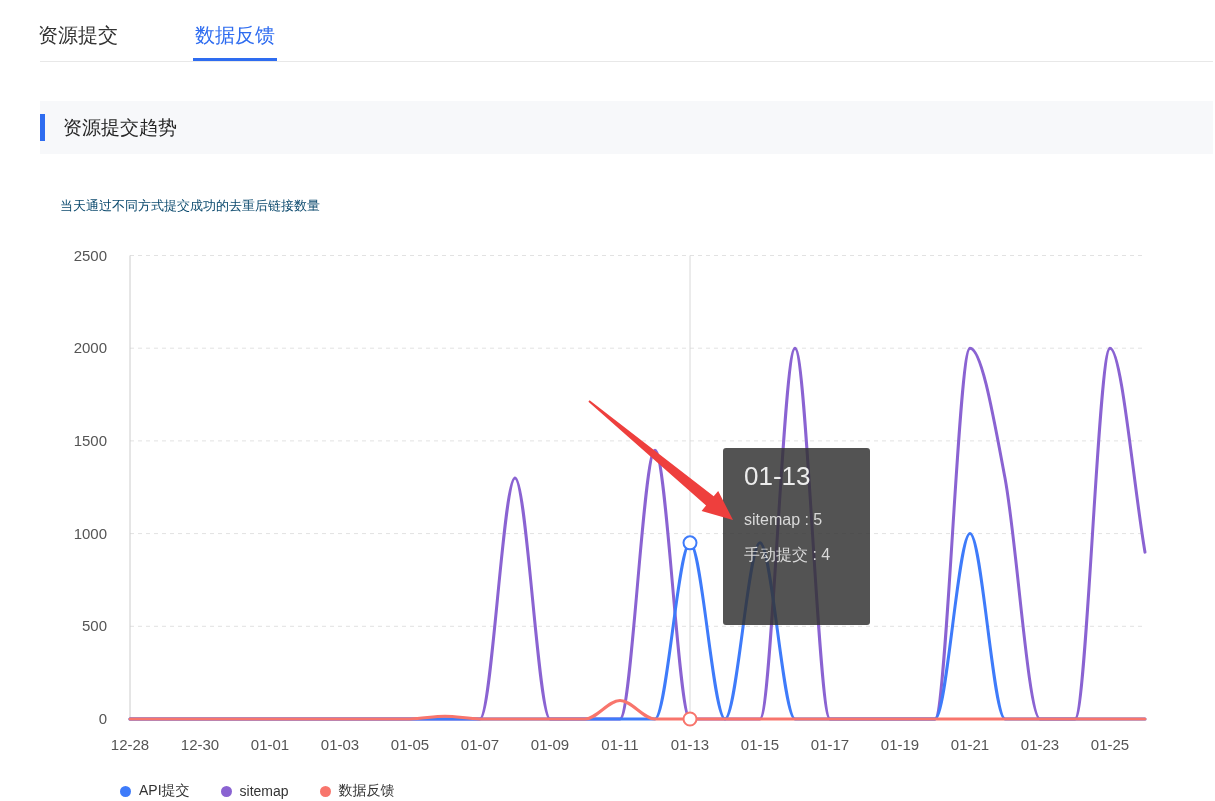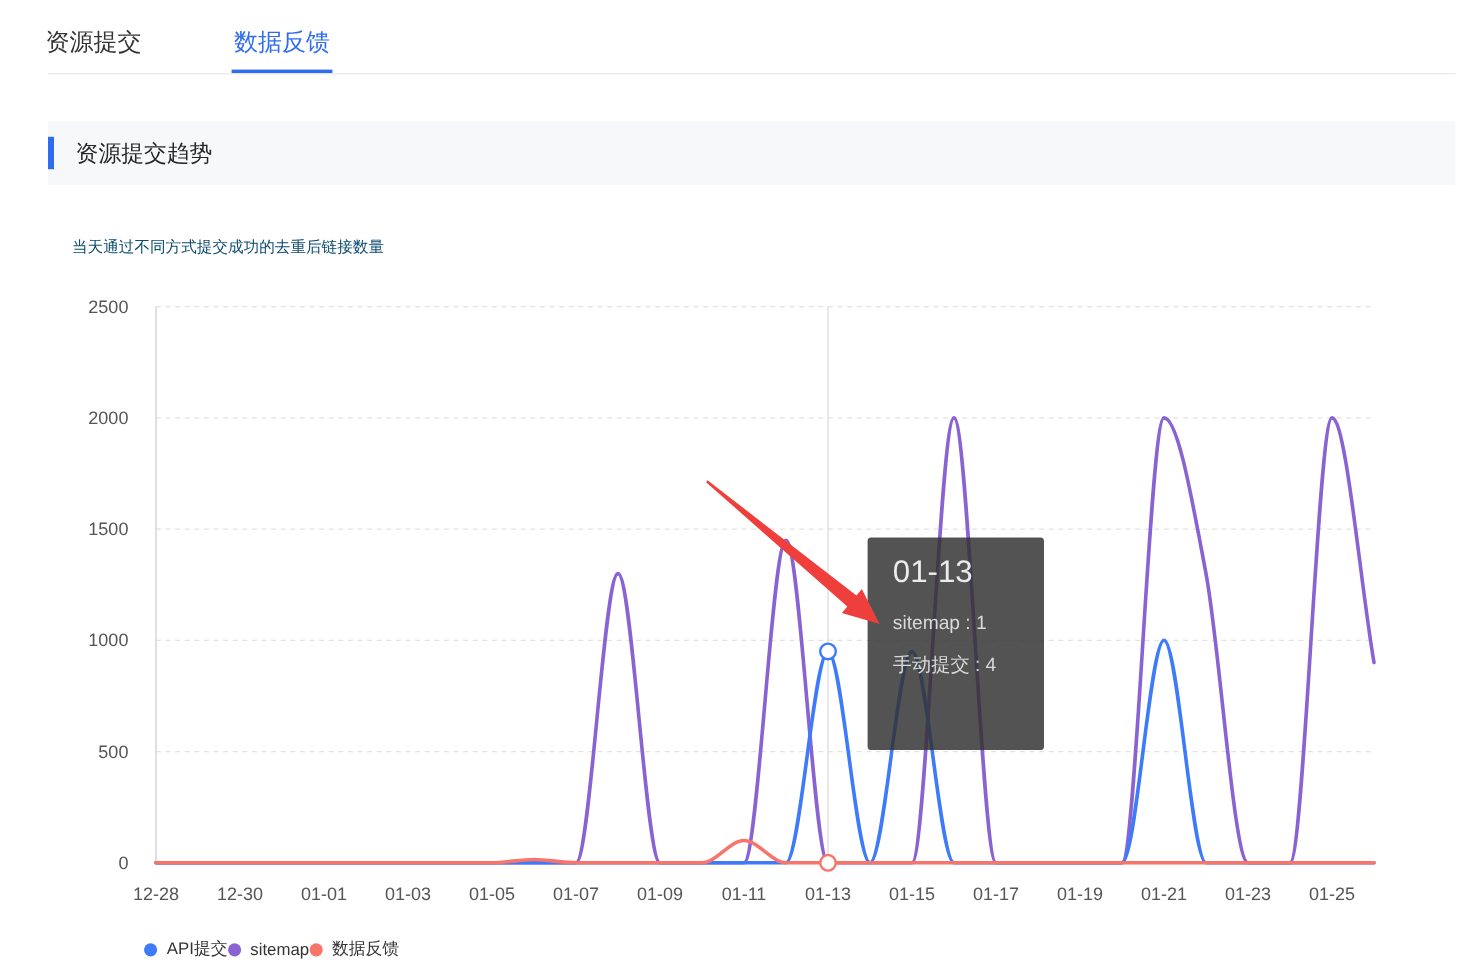--- a/index.html
+++ b/index.html
@@ -13,21 +13,21 @@
   #section-bar{position:absolute;left:0;top:13px;width:5px;height:27px;background:#2e6cf0;}
   #section-title{position:absolute;left:23px;top:14px;font-size:19px;font-weight:normal;color:#262626;white-space:nowrap;}
   #chart-subtitle{position:absolute;left:24px;top:197px;font-size:13px;color:#0c4a6e;white-space:nowrap;margin-left:36px;}
   #chart-svg{position:absolute;left:0;top:0;}
   svg text{font-family:"Liberation Sans","DejaVu Sans",sans-serif;}
   #tooltip{position:absolute;left:723px;top:448px;width:147px;height:177px;background:rgba(50,50,50,0.84);
            border-radius:3px;color:#d9d9d9;padding:13px 0 0 21px;box-sizing:border-box;z-index:5;}
   #tooltip-title{font-size:26px;color:#ececec;margin-bottom:10px;}
   .tooltip-line{font-size:16px;line-height:35px;color:#d9d9d9;white-space:nowrap;}
   #arrow-svg{position:absolute;left:0;top:0;z-index:6;pointer-events:none;}
-  #legend{position:absolute;left:120px;top:782px;display:flex;}
+  #legend{position:absolute;left:120px;top:782px;display:flex;gap:31px;}
   .legend-item{display:flex;align-items:center;gap:8px;font-size:14px;color:#333;cursor:pointer;white-space:nowrap;}
   .legend-dot{width:11px;height:11px;border-radius:50%;flex:none;}
 </style>
 </head>
 <body>
 
 <div id="app">
 
   <div class="tab" style="left:38px">资源提交</div>
   <div class="tab active" style="left: 195px; color: rgb(46, 108, 240);">数据反馈</div>
@@ -74,21 +74,21 @@
       <path d="M 130 719 C 141.66666666666666 719, 153.33333333333334 719, 165 719 C 176.66666666666666 719, 188.33333333333334 719, 200 719 C 211.66666666666666 719, 223.33333333333334 719, 235 719 C 246.66666666666666 719, 258.3333333333333 719, 270 719 C 281.6666666666667 719, 293.3333333333333 719, 305 719 C 316.6666666666667 719, 328.3333333333333 719, 340 719 C 351.6666666666667 719, 363.3333333333333 719, 375 719 C 386.6666666666667 719, 398.3333333333333 719, 410 719 C 421.6666666666667 719, 433.3333333333333 719, 445 719 C 456.6666666666667 719, 468.3333333333333 719, 480 719 C 491.6666666666667 719, 503.3333333333333 477.98, 515 477.98 C 526.6666666666666 477.98, 538.3333333333334 719, 550 719 C 561.6666666666666 719, 573.3333333333334 719, 585 719 C 596.6666666666666 719, 608.3333333333334 719, 620 719 C 631.6666666666666 719, 643.3333333333334 450.17, 655 450.17 C 666.6666666666666 450.17, 678.3333333333334 719, 690 719 C 701.6666666666666 719, 713.3333333333334 719, 725 719 C 736.6666666666666 719, 748.3333333333334 719, 760 719 C 771.6666666666666 719, 783.3333333333334 348.2, 795 348.2 C 806.6666666666666 348.2, 818.3333333333334 719, 830 719 C 841.6666666666666 719, 853.3333333333334 719, 865 719 C 876.6666666666666 719, 888.3333333333334 719, 900 719 C 911.6666666666666 719, 923.3333333333334 719, 935 719 C 946.6666666666666 719, 958.3333333333334 348.2, 970 348.2 C 981.6666666666666 348.2, 993.3333333333334 416.18, 1005 477.98 C 1016.6666666666666 539.78, 1028.3333333333333 719, 1040 719 C 1051.6666666666667 719, 1063.3333333333333 719, 1075 719 C 1086.6666666666667 719, 1098.3333333333333 348.2, 1110 348.2 C 1121.6666666666667 348.2, 1133.3333333333333 484.15999999999997, 1145 552.14" fill="none" stroke="#8a63d2" stroke-width="3" stroke-linecap="round"></path>
       <path d="M 130 719 C 141.66666666666666 719, 153.33333333333334 719, 165 719 C 176.66666666666666 719, 188.33333333333334 719, 200 719 C 211.66666666666666 719, 223.33333333333334 719, 235 719 C 246.66666666666666 719, 258.3333333333333 719, 270 719 C 281.6666666666667 719, 293.3333333333333 719, 305 719 C 316.6666666666667 719, 328.3333333333333 719, 340 719 C 351.6666666666667 719, 363.3333333333333 719, 375 719 C 386.6666666666667 719, 398.3333333333333 719, 410 719 C 421.6666666666667 719, 433.3333333333333 719, 445 719 C 456.6666666666667 719, 468.3333333333333 719, 480 719 C 491.6666666666667 719, 503.3333333333333 719, 515 719 C 526.6666666666666 719, 538.3333333333334 719, 550 719 C 561.6666666666666 719, 573.3333333333334 719, 585 719 C 596.6666666666666 719, 608.3333333333334 719, 620 719 C 631.6666666666666 719, 643.3333333333334 719, 655 719 C 666.6666666666666 719, 678.3333333333334 542.87, 690 542.87 C 701.6666666666666 542.87, 713.3333333333334 719, 725 719 C 736.6666666666666 719, 748.3333333333334 542.87, 760 542.87 C 771.6666666666666 542.87, 783.3333333333334 719, 795 719 C 806.6666666666666 719, 818.3333333333334 719, 830 719 C 841.6666666666666 719, 853.3333333333334 719, 865 719 C 876.6666666666666 719, 888.3333333333334 719, 900 719 C 911.6666666666666 719, 923.3333333333334 719, 935 719 C 946.6666666666666 719, 958.3333333333334 533.6, 970 533.6 C 981.6666666666666 533.6, 993.3333333333334 719, 1005 719 C 1016.6666666666666 719, 1028.3333333333333 719, 1040 719 C 1051.6666666666667 719, 1063.3333333333333 719, 1075 719 C 1086.6666666666667 719, 1098.3333333333333 719, 1110 719 C 1121.6666666666667 719, 1133.3333333333333 719, 1145 719" fill="none" stroke="#3e7bfa" stroke-width="3" stroke-linecap="round"></path>
       <path d="M 130 719 C 141.66666666666666 719, 153.33333333333334 719, 165 719 C 176.66666666666666 719, 188.33333333333334 719, 200 719 C 211.66666666666666 719, 223.33333333333334 719, 235 719 C 246.66666666666666 719, 258.3333333333333 719, 270 719 C 281.6666666666667 719, 293.3333333333333 719, 305 719 C 316.6666666666667 719, 328.3333333333333 719, 340 719 C 351.6666666666667 719, 363.3333333333333 719, 375 719 C 386.6666666666667 719, 398.3333333333333 719, 410 719 C 421.6666666666667 719, 433.3333333333333 716.219, 445 716.219 C 456.6666666666667 716.219, 468.3333333333333 719, 480 719 C 491.6666666666667 719, 503.3333333333333 719, 515 719 C 526.6666666666666 719, 538.3333333333334 719, 550 719 C 561.6666666666666 719, 573.3333333333334 719, 585 719 C 596.6666666666666 719, 608.3333333333334 700.46, 620 700.46 C 631.6666666666666 700.46, 643.3333333333334 719, 655 719 C 666.6666666666666 719, 678.3333333333334 719, 690 719 C 701.6666666666666 719, 713.3333333333334 719, 725 719 C 736.6666666666666 719, 748.3333333333334 719, 760 719 C 771.6666666666666 719, 783.3333333333334 719, 795 719 C 806.6666666666666 719, 818.3333333333334 719, 830 719 C 841.6666666666666 719, 853.3333333333334 719, 865 719 C 876.6666666666666 719, 888.3333333333334 719, 900 719 C 911.6666666666666 719, 923.3333333333334 719, 935 719 C 946.6666666666666 719, 958.3333333333334 719, 970 719 C 981.6666666666666 719, 993.3333333333334 719, 1005 719 C 1016.6666666666666 719, 1028.3333333333333 719, 1040 719 C 1051.6666666666667 719, 1063.3333333333333 719, 1075 719 C 1086.6666666666667 719, 1098.3333333333333 719, 1110 719 C 1121.6666666666667 719, 1133.3333333333333 719, 1145 719" fill="none" stroke="#f8756c" stroke-width="3" stroke-linecap="round"></path>
       <circle cx="690" cy="542.87" r="6.5" fill="#fff" stroke="#3e7bfa" stroke-width="2"></circle>
       <circle cx="690" cy="719" r="6.5" fill="#fff" stroke="#f8756c" stroke-width="2"></circle>
     </svg>
 
   <div id="tooltip" style="background: rgba(50, 50, 50, 0.84);">
     <div id="tooltip-title">01-13</div>
     <div id="tooltip-lines">
-        <div class="tooltip-line">sitemap : 1</div>
+        <div class="tooltip-line">sitemap : 5</div>
         <div class="tooltip-line">手动提交 : 4</div>
       </div>
   </div>
 
   <svg id="arrow-svg" width="1215" height="801">
     <polygon points="588.4,401.8 706.1,505.5 701.6,510.9 733,520 718.2,490.9 713.7,496.3 589.6,400.2" fill="#ee3f3d"></polygon>
   </svg>
 
   <div id="legend">
       <div class="legend-item">

